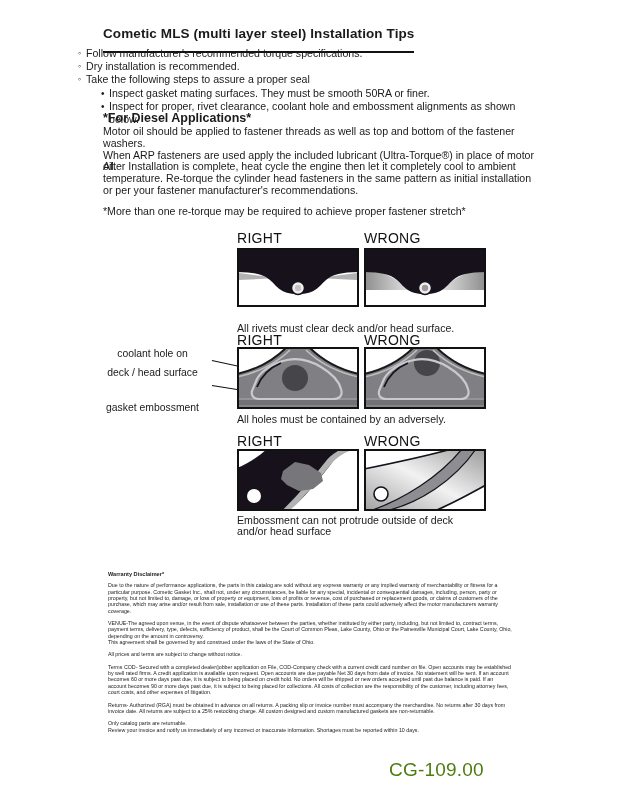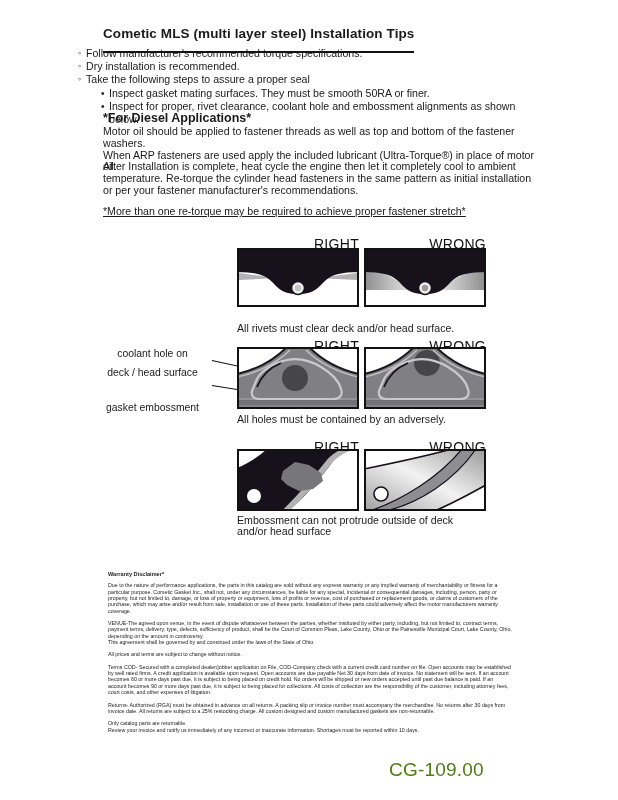--- a/index.html
+++ b/index.html
@@ -8,22 +8,22 @@
   .abs{position:absolute;}
   .title{left:103px;top:26px;font-size:13.5px;font-weight:700;letter-spacing:.1px;
          border-bottom:2px solid #111;padding-bottom:10px;}
   .bullets{left:78px;top:47px;font-size:10.6px;line-height:13.2px;width:470px;}
   .b-row{display:flex;}
   .b-row .mark{width:8px;flex:0 0 8px;font-size:9px;}
   .b-row.sub{margin-left:23px;}
   .b-row.sub .mark{font-size:10px;}
   .diesel-h{left:103px;top:111px;font-size:12.5px;font-weight:700;}
   .bodytext{font-size:10.6px;line-height:11.8px;white-space:pre-line;width:445px;left:103px;}
-  .p1{top:126px;} .p2{top:161px;} .pnote{top:206px;text-decoration:underline;}
-  .rwlabel{width:122px;text-align:right;font-size:14px;letter-spacing:.3px;color:#111;margin-top:6px;}
+  .p1{top:126px;} .p2{top:161px;} .pnote{top:206px;}
+  .rwlabel{width:122px;text-align:left;font-size:14px;letter-spacing:.3px;color:#111;}
   .lab-a{left:237px;} .lab-b{left:364px;}
   .row1{top:230px;} .row2{top:332px;} .row3{top:433px;}
   .dbox{position:absolute;display:block;}
   .bx1a{left:237px;top:248px;} .bx1b{left:364px;top:248px;}
   .bx2a{left:237px;top:347px;} .bx2b{left:364px;top:347px;}
   .bx3a{left:237px;top:449px;} .bx3b{left:364px;top:449px;}
   .caption{font-size:10.6px;line-height:11px;white-space:pre-line;left:237px;width:280px;}
   .cap1{top:311px;margin-top:12px;} .cap2{top:414px;} .cap3{top:515px;}
   .sidelabel{font-size:10.4px;line-height:19px;text-align:center;width:115px;left:95px;white-space:pre-line;}
   .sl1{top:344px;} .sl2{top:378px;margin-top:20px;}

